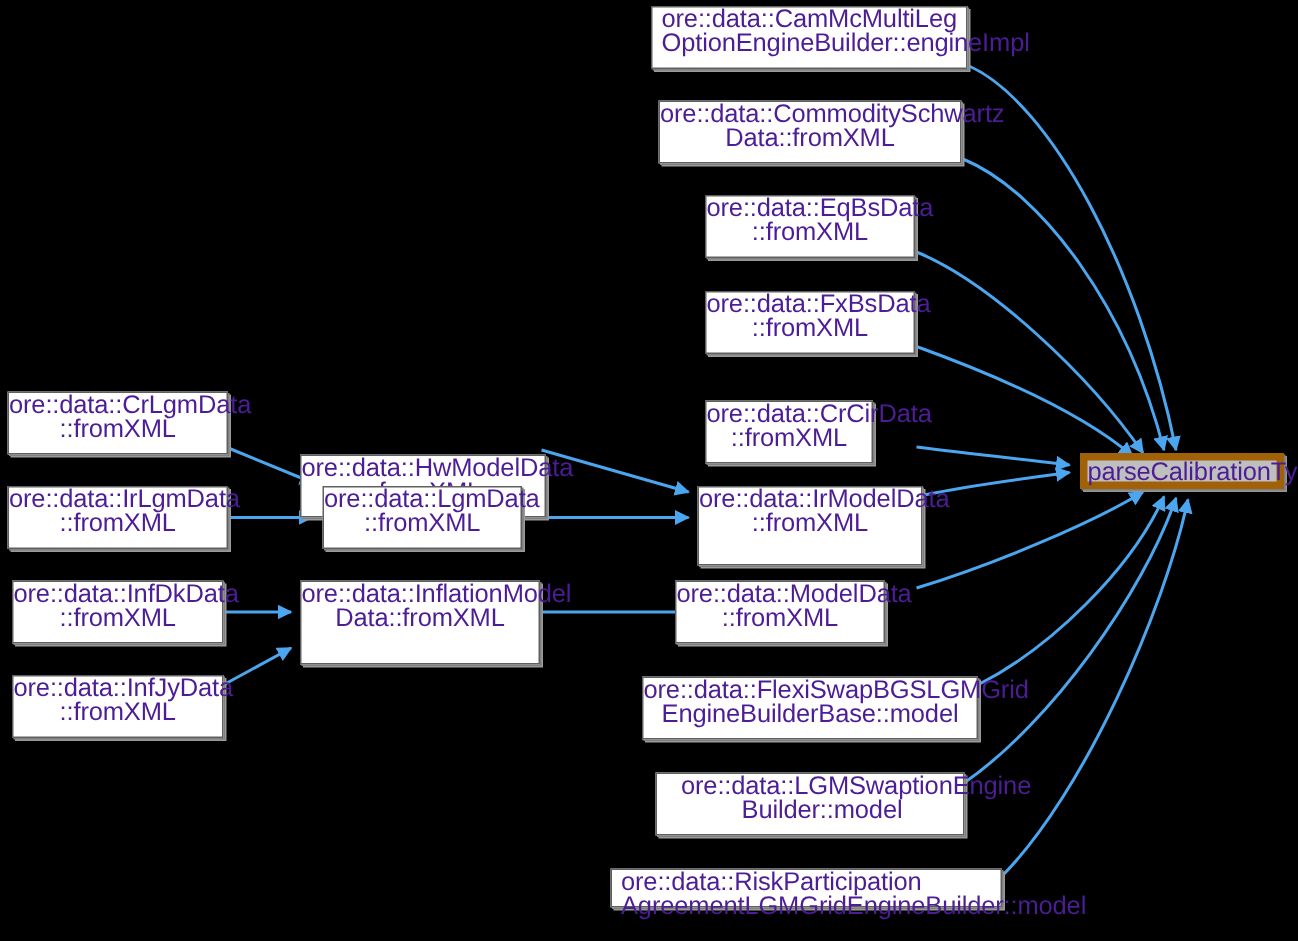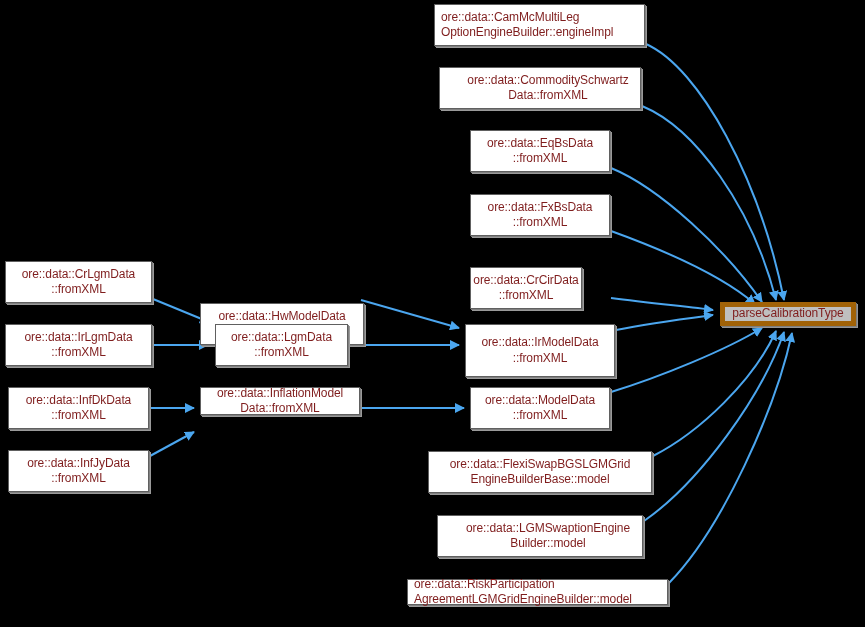--- a/index.html
+++ b/index.html
@@ -22,25 +22,24 @@
     width: 865px;
     height: 627px;
   }
   .node-box {
     position: absolute;
     box-sizing: border-box;
     background: #ffffff;
     border: 1px solid #606060;
     box-shadow: 1px 1px 0 0 #808080, 2px 2px 0 0 #9a9a9a;
     display: flex;
-    align-items: center;
     justify-content: center;
     text-align: center;
-    color: #7f1d1d;
-    font-size: 12px;
+    color: #4c1d95;
+    font-size: 17px;
     line-height: 15.5px;
     letter-spacing: -0.1px;
     cursor: pointer;
     z-index: 5;
   }
   .node-box.target-node {
     background: #bfbfbf;
     border: 5px solid #a16207;
     box-shadow: 1px 1px 0 0 #7d7d7d, 2px 2px 0 0 #969696;
   }
@@ -85,41 +84,41 @@
         <path d="M349,345 L459,345" fill="none" stroke="#4ba6ef" stroke-width="2" marker-end="url(#arrowhead)"></path>
         <path d="M361,408 L464,408" fill="none" stroke="#4ba6ef" stroke-width="2" marker-end="url(#arrowhead)"></path>
       </g>
   </svg>
 
   <div id="node-layer">
       <div class="node-box align-left" style="left: 434px; top: 4px; width: 211px; height: 42px;">
         <span class="node-label">ore::data::CamMcMultiLeg
 OptionEngineBuilder::engineImpl</span>
       </div>
-      <div class="node-box" style="left: 439px; top: 67px; width: 202px; height: 42px; padding-left: 16px;">
+      <div class="node-box" style="left: 439px; top: 67px; width: 202px; height: 42px;">
         <span class="node-label">ore::data::CommoditySchwartz
 Data::fromXML</span>
       </div>
       <div class="node-box" style="left: 470px; top: 130px; width: 140px; height: 42px;">
         <span class="node-label">ore::data::EqBsData
 ::fromXML</span>
       </div>
       <div class="node-box" style="left: 470px; top: 194px; width: 140px; height: 42px;">
         <span class="node-label">ore::data::FxBsData
 ::fromXML</span>
       </div>
       <div class="node-box" style="left: 470px; top: 267px; width: 112px; height: 42px;">
         <span class="node-label">ore::data::CrCirData
 ::fromXML</span>
       </div>
       <div class="node-box" style="left: 465px; top: 324px; width: 150px; height: 53px;">
         <span class="node-label">ore::data::IrModelData
 ::fromXML</span>
       </div>
-      <div class="node-box" style="left: 470px; top: 387px; width: 140px; height: 42px;">
+      <div class="node-box" style="left: 450px; top: 387px; width: 140px; height: 42px;">
         <span class="node-label">ore::data::ModelData
 ::fromXML</span>
       </div>
       <div class="node-box" style="left: 428px; top: 451px; width: 224px; height: 42px;">
         <span class="node-label">ore::data::FlexiSwapBGSLGMGrid
 EngineBuilderBase::model</span>
       </div>
       <div class="node-box" style="left: 437px; top: 515px; width: 206px; height: 42px; padding-left: 16px;">
         <span class="node-label">ore::data::LGMSwaptionEngine
 Builder::model</span>
@@ -145,21 +144,21 @@
 ::fromXML</span>
       </div>
       <div class="node-box" style="left: 200px; top: 261px; width: 164px; height: 42px; margin-top: 42px;">
         <span class="node-label">ore::data::HwModelData
 ::fromXML</span>
       </div>
       <div class="node-box" style="left: 215px; top: 324px; width: 133px; height: 42px;">
         <span class="node-label">ore::data::LgmData
 ::fromXML</span>
       </div>
-      <div class="node-box" style="left: 200px; top: 387px; width: 160px; height: 28px;">
+      <div class="node-box" style="left: 200px; top: 387px; width: 160px; height: 56px;">
         <span class="node-label">ore::data::InflationModel
 Data::fromXML</span>
       </div>
       <div class="node-box target-node" style="left: 720px; top: 302px; width: 136px; height: 24px;">
         <span class="node-label">parseCalibrationType</span>
       </div>
     </div>
 
 </div>
 

